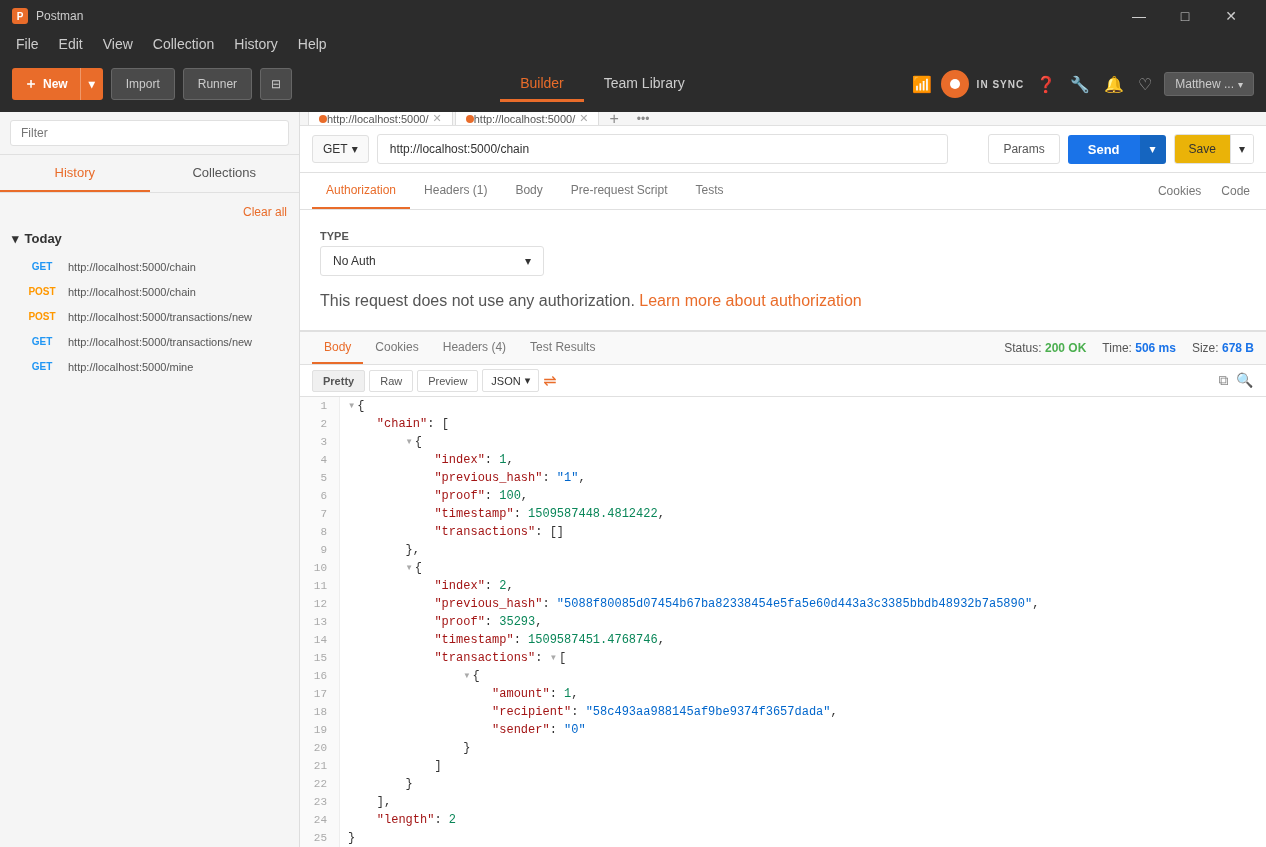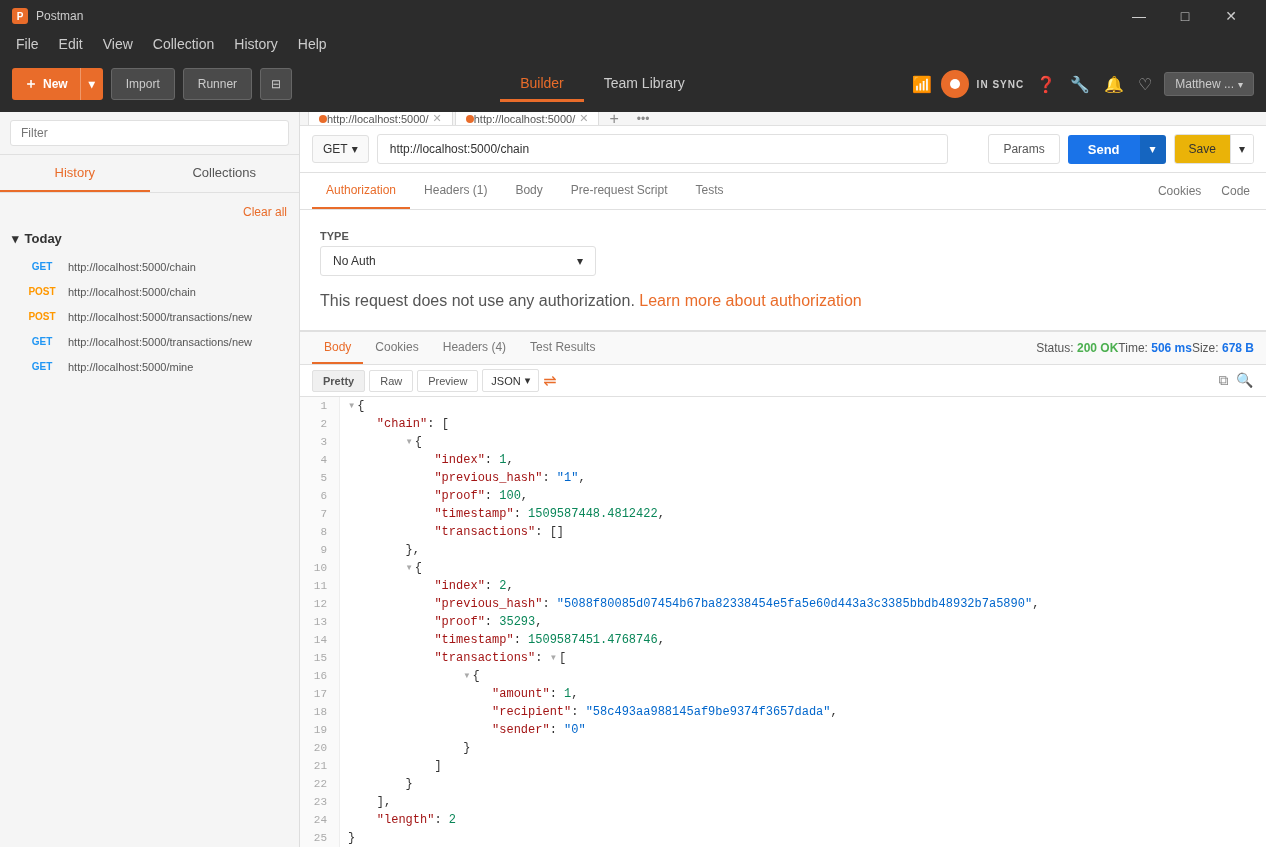--- a/index.html
+++ b/index.html
@@ -78,30 +78,30 @@
     
     .req-section-tabs { display: flex; align-items: center; padding: 0 12px; border-bottom: 1px solid #e0e0e0; background: #fff; }
     .req-section-tab { padding: 10px 14px; font-size: 12px; color: #777; cursor: pointer; border-bottom: 2px solid transparent; }
     .req-section-tab.active { color: #e96c2a; border-bottom: 2px solid #e96c2a; }
     .req-section-right { margin-left: auto; display: flex; gap: 12px; }
     .cookies-link { color: #777; font-size: 12px; cursor: pointer; padding: 10px 4px; }
 
     
     .auth-content { padding: 20px; display: flex; flex-direction: column; gap: 16px; background: white; }
     .type-label { font-size: 11px; color: #555; font-weight: 600; text-transform: uppercase; margin-bottom: 4px; }
-    .type-select { border: 1px solid #e0e0e0; padding: 7px 12px; border-radius: 3px; font-size: 12px; color: #333; width: 276px; background: white; cursor: pointer; display: flex; align-items: center; justify-content: space-between; }
+    .type-select { border: 1px solid #e0e0e0; padding: 7px 12px; border-radius: 3px; font-size: 12px; color: #333; width: 224px; background: white; cursor: pointer; display: flex; align-items: center; justify-content: space-between; }
     .auth-message { font-size: 16px; color: #555; }
     .auth-link { color: #e96c2a; text-decoration: none; cursor: pointer; }
 
     
     .response-section { flex: 1; display: flex; flex-direction: column; border-top: 1px solid #e0e0e0; }
     .response-tabs-bar { display: flex; align-items: center; padding: 0 12px; border-bottom: 1px solid #e0e0e0; background: #f9f9f9; }
     .response-tab { padding: 8px 12px; font-size: 12px; color: #777; cursor: pointer; border-bottom: 2px solid transparent; }
     .response-tab.active { color: #e96c2a; border-bottom: 2px solid #e96c2a; }
-    .response-meta { margin-left: auto; display: flex; align-items: center; font-size: 12px; }
+    .response-meta { margin-left: auto; display: flex; align-items: center; gap: 16px; font-size: 12px; }
     .meta-status { color: #555; }
     .meta-ok { color: #4caf50; font-weight: 600; }
     .meta-time { color: #555; }
     .meta-time-val { color: #1a73e8; font-weight: 600; }
     .meta-size { color: #555; }
     .meta-size-val { color: #1a73e8; font-weight: 600; }
 
     
     .code-toolbar { display: flex; align-items: center; padding: 4px 12px; gap: 4px; border-bottom: 1px solid #e0e0e0; background: white; justify-content: center; }
     .format-btn { padding: 4px 10px; border: 1px solid #e0e0e0; background: white; font-size: 11px; color: #555; cursor: pointer; border-radius: 2px; }

